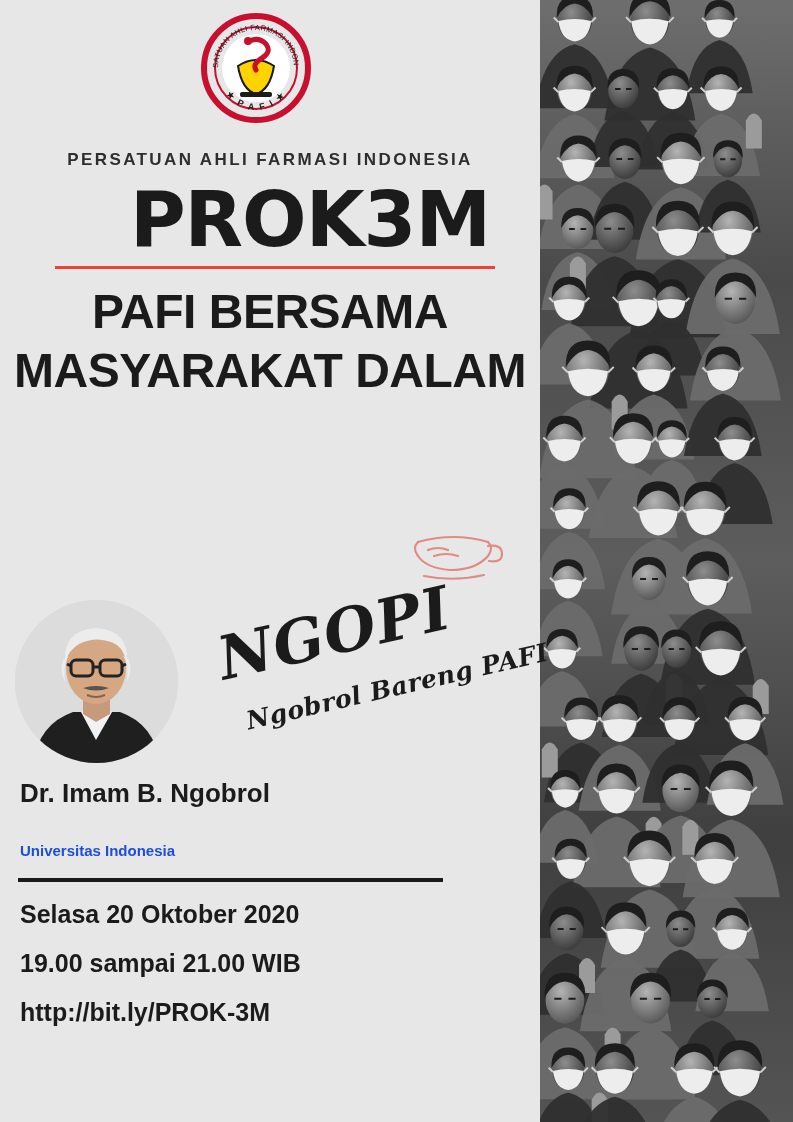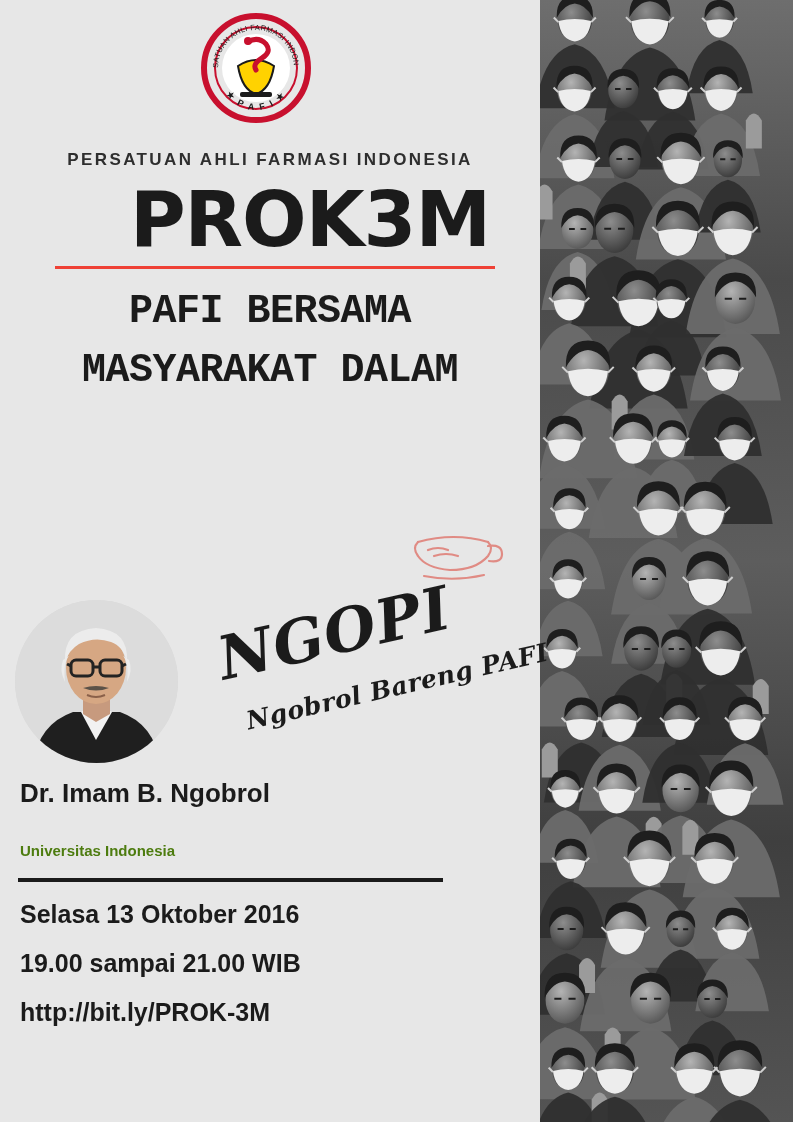--- a/index.html
+++ b/index.html
@@ -78,26 +78,26 @@
     width: 440px;
     height: 3px;
     background: #ef4136;
   }
   .headline {
     position: absolute;
     top: 282px;
     left: 0;
     width: 540px;
     text-align: center;
-    font-size: 40px;
+    font-size: 48px;
     line-height: 59px;
     font-weight: bold;
     letter-spacing: -0.5px;
     color: #1b1b1b;
-    font-family: Liberation Mono, monospace;
+    font-family: Liberation Sans, sans-serif;
   }
 
   
   .cup {
     position: absolute;
     top: 518px;
     left: 404px;
     width: 102px;
     height: 70px;
   }
@@ -152,21 +152,21 @@
     font-size: 15px;
     font-weight: bold;
     color: #1b1b1b;
   }
   .speaker-role2 {
     position: absolute;
     top: 842px;
     left: 20px;
     font-size: 15px;
     font-weight: bold;
-    color: #4d7c0f;
+    color: #1d4ed8;
   }
 
   .black-rule {
     position: absolute;
     top: 878px;
     left: 18px;
     width: 425px;
     height: 4px;
     background: #1b1b1b;
   }
@@ -578,18 +578,18 @@
       <path d="M72 95 Q81 99 90 95" stroke="#8a6049" stroke-width="2" fill="none"></path>
     </svg>
   </div>
 
   <div class="speaker-name">Dr. Imam B. Ngobrol</div>
   <div class="speaker-role2">Universitas Indonesia</div>
 
   <div class="black-rule"></div>
 
   <div class="details">
-    <div class="row">Selasa 13 Oktober 2016</div>
+    <div class="row">Selasa 20 Oktober 2020</div>
     <div class="row">19.00 sampai 21.00 WIB</div>
     <div class="row">http://bit.ly/PROK-3M</div>
   </div>
 
 </div>
 
 </body></html>

